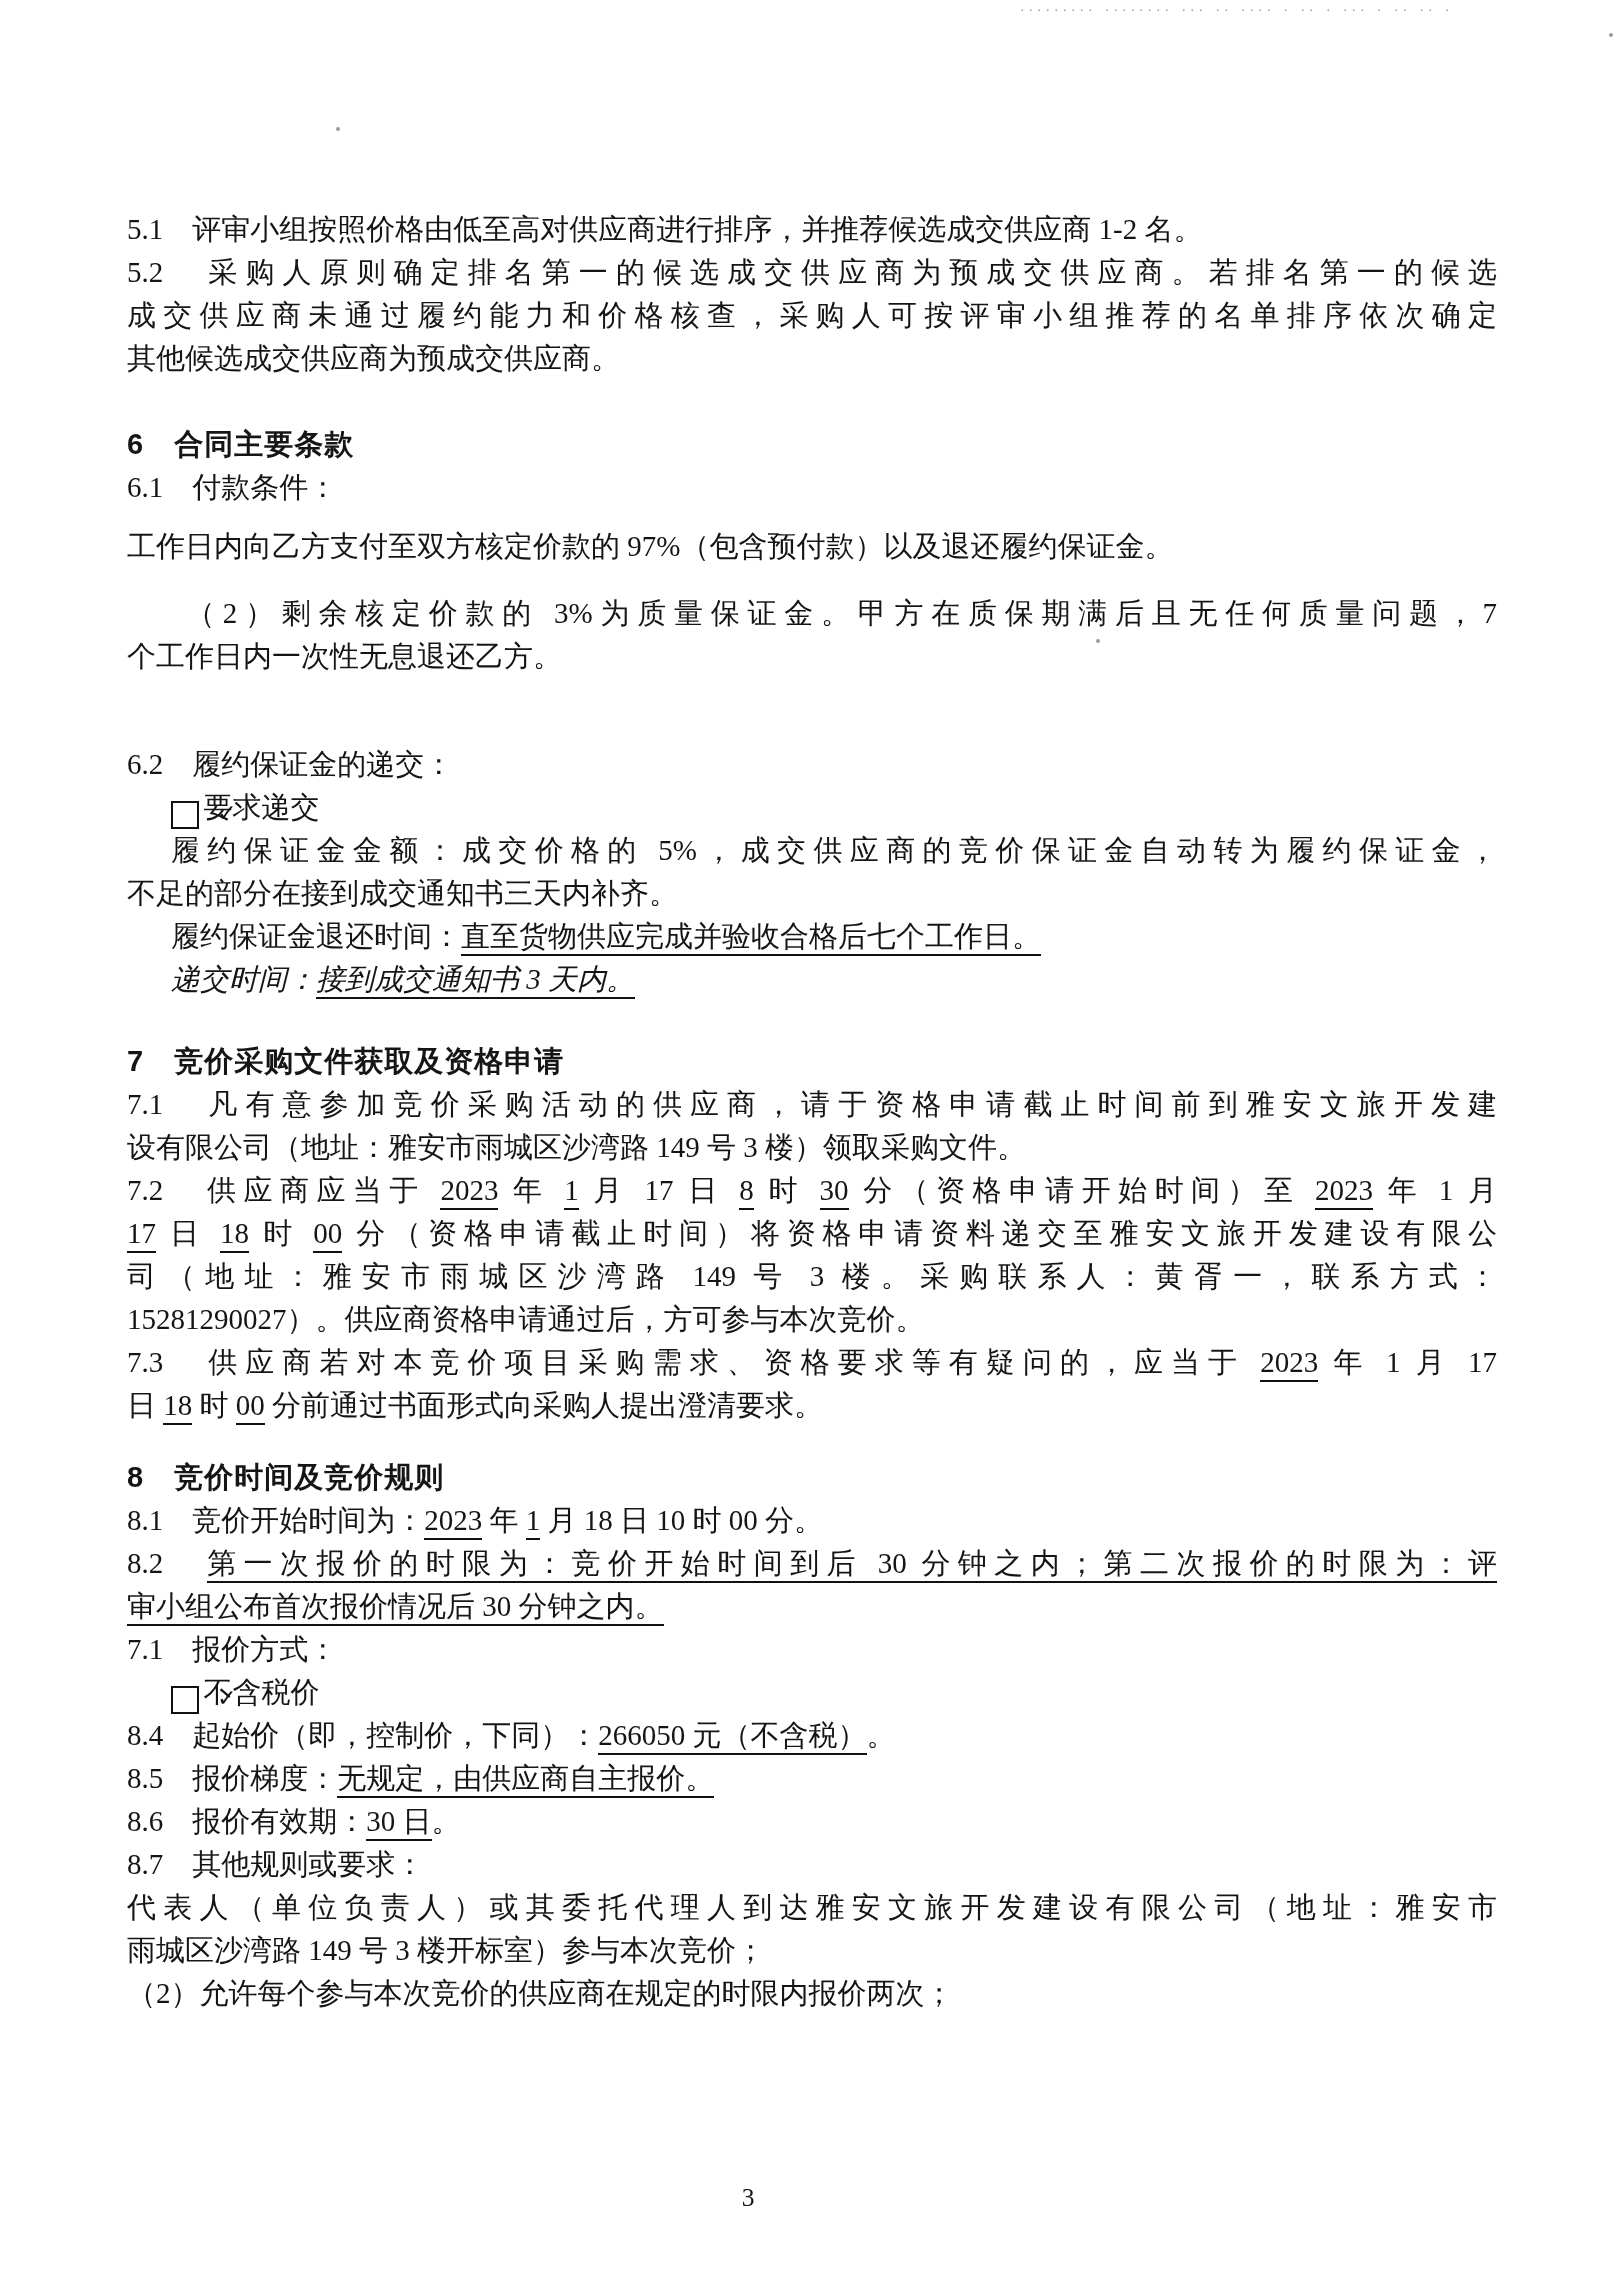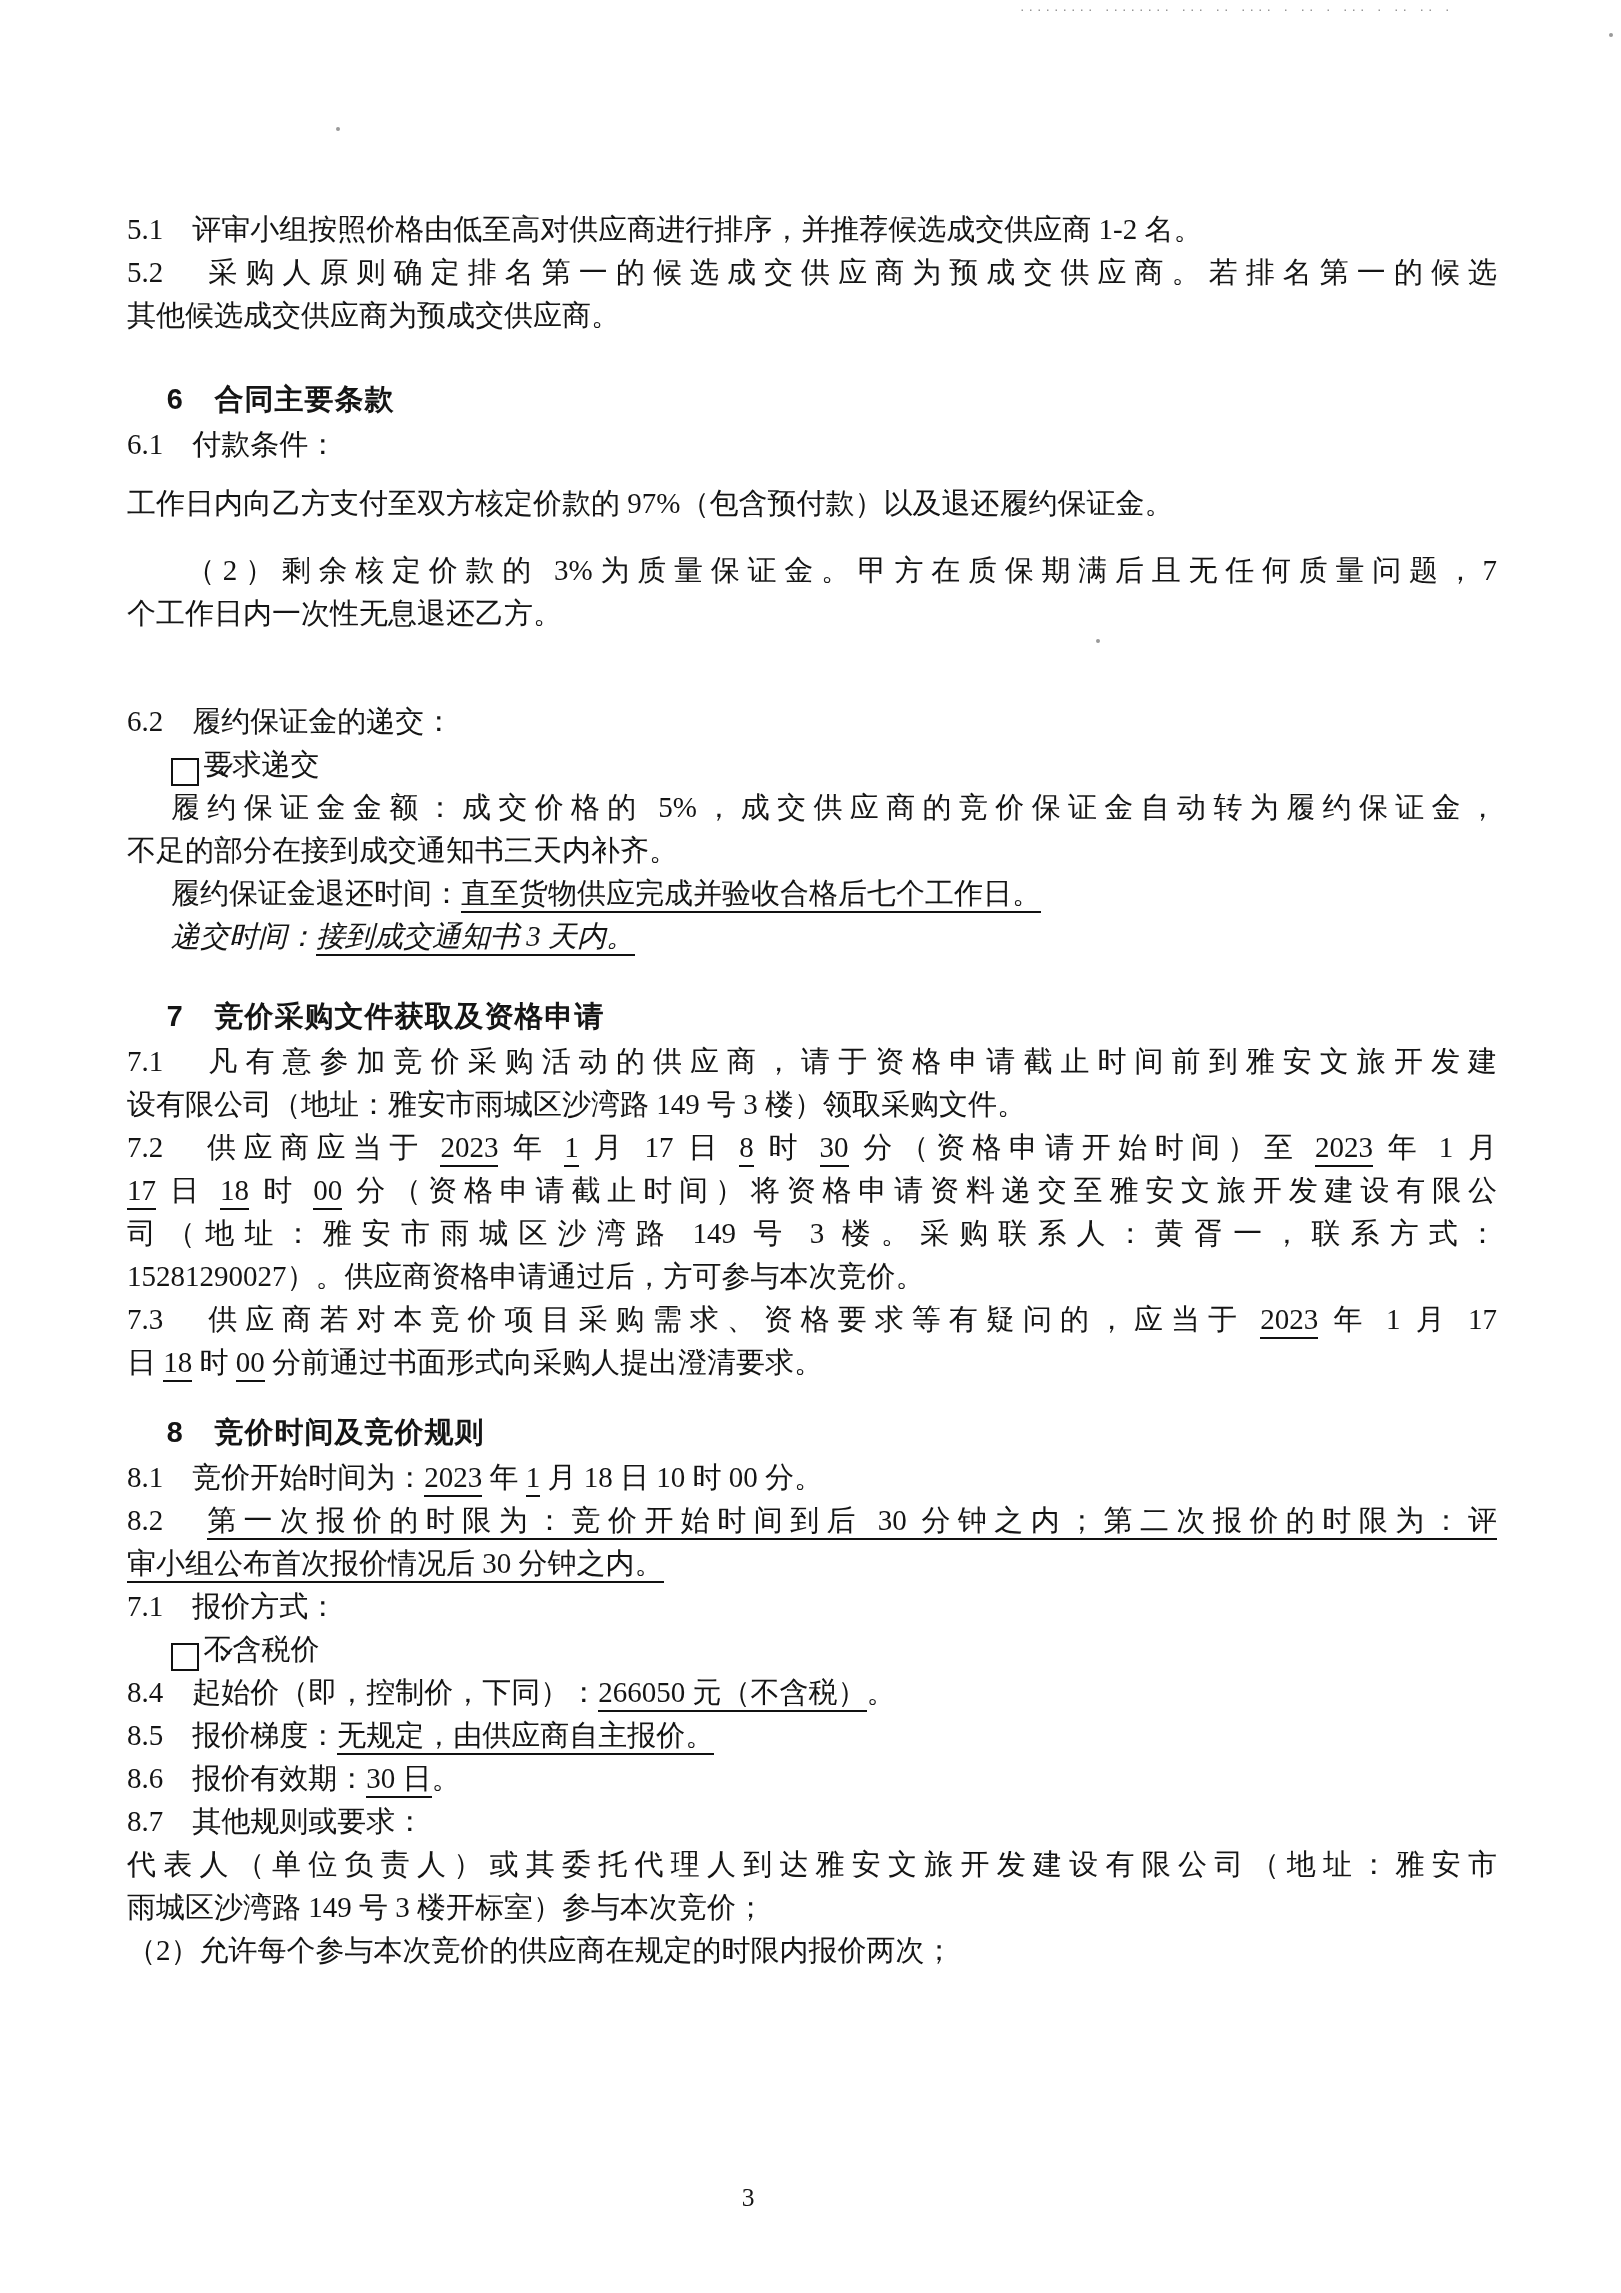--- a/index.html
+++ b/index.html
@@ -22,24 +22,23 @@
     line-height:43px;
     height:43px;
     white-space:nowrap;
   }
   .line.fill{
     white-space:normal;
     text-align:justify;
     text-align-last:justify;
   }
   .heading .line{
-    font-family:Liberation Mono, monospace;
+    font-family:Liberation Sans, sans-serif;
     font-weight:700;
     letter-spacing:1px;
-    margin-left:39px;
   }
   .u{
     border-bottom:2.9px solid #111;
     padding-bottom:2px;
   }
   .checkbox{
     display:inline-block;
     width:23.5px;height:23.5px;
     border:2.9px solid #111;
     margin-right:4.9px;
@@ -82,20 +81,21 @@
   <div class="noise-dot" style="left:336px;top:127px;"></div>
   <div class="noise-dot" style="left:1609px;top:33px;"></div>
   <div class="noise-dot" style="left:1096px;top:639px;"></div>
 
   <div class="doc">
       <div class="para">
         <div class="line"><span>5.1　评审小组按照价格由低至高对供应商进行排序，并推荐候选成交供应商 1-2 名。</span></div>
       </div>
       <div class="para">
         <div class="line fill"><span>5.2　采购人原则确定排名第一的候选成交供应商为预成交供应商。若排名第一的候选</span></div>
+        <div class="line fill"><span>成交供应商未通过履约能力和价格核查，采购人可按评审小组推荐的名单排序依次确定</span></div>
         <div class="line"><span>其他候选成交供应商为预成交供应商。</span></div>
       </div>
       <div class="para heading" style="margin-top: 43px;">
         <div class="line"><span>6　合同主要条款</span></div>
       </div>
       <div class="para">
         <div class="line"><span>6.1　付款条件：</span></div>
       </div>
       <div class="para" style="margin-top: 15.7px;">
         <div class="line"><span>工作日内向乙方支付至双方核定价款的 97%（包含预付款）以及退还履约保证金。</span></div>

